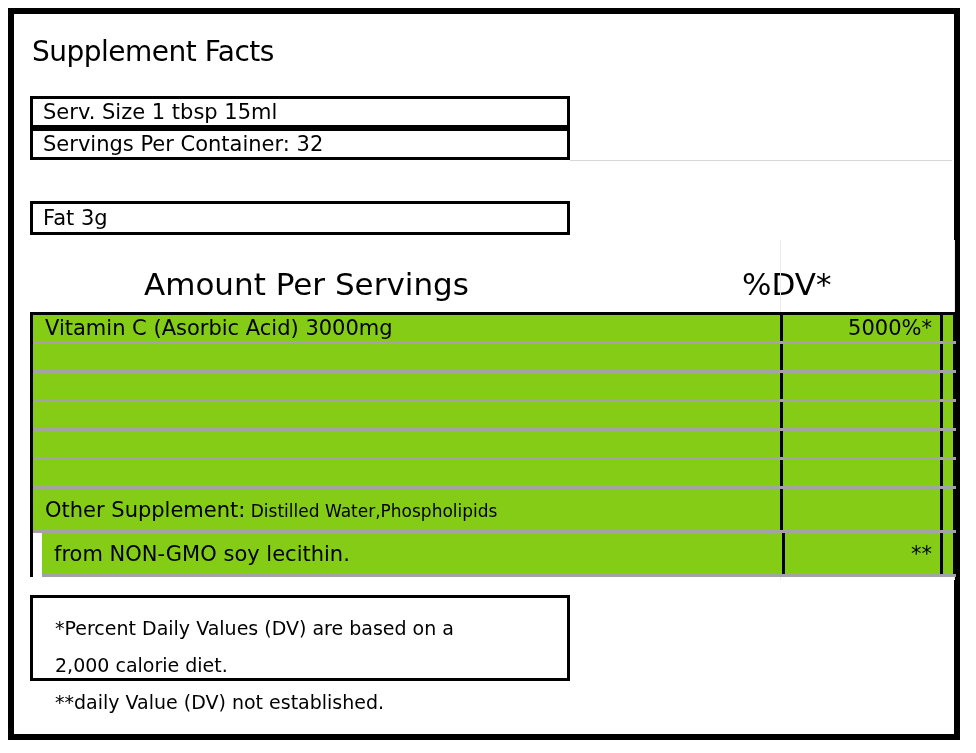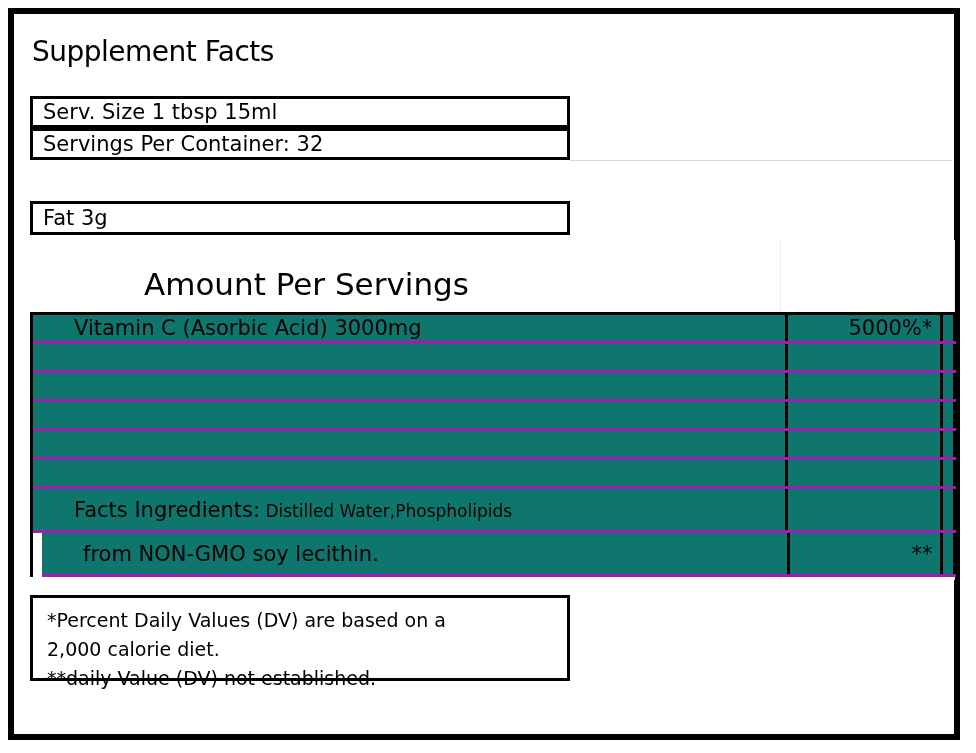--- a/index.html
+++ b/index.html
@@ -103,24 +103,23 @@
     left: 16px;
     top: 298px;
     width: 926px;
     border-top: 3px solid #000000;
     border-left: 3px solid #000000;
     box-sizing: border-box;
   }
   .grow {
     position: relative;
     display: flex;
-    border-bottom: 3px solid #a21caf;
-    box-sizing: border-box;
-    background: #0f766e;
-    padding-left: 29px;
+    border-bottom: 3px solid #a3a3a3;
+    box-sizing: border-box;
+    background: #84cc16;
   }
   .c-main {
     width: 750px;
     box-sizing: border-box;
     border-right: 3px solid #000000;
     position: relative;
   }
   .c-dv {
     width: 160px;
     box-sizing: border-box;
@@ -161,21 +160,21 @@
     left: 16px;
     top: 581px;
     width: 540px;
     height: 86px;
     box-sizing: border-box;
     border: 3px solid #000000;
     background: #ffffff;
     padding: 6px 0 0 10px;
   }
   .foot p {
-    margin: 4px;
+    margin: 12px;
     font-size: 19px;
     line-height: 25px;
     white-space: nowrap;
   }
 
   
   .vguide {
     position: absolute;
     top: 226px;
     width: 1px;
@@ -197,20 +196,21 @@
     <div class="hdr-box" id="row-spc">
       <span>Servings Per Container:  32</span>
     </div>
     <div class="hdr-box" id="row-fat">
       <span>Fat 3g</span>
     </div>
 
     <div class="hdr-tick" style="top:146px;"></div>
 
     <div class="aps">Amount Per Servings</div>
+    <div class="dv">%DV*</div>
 
     <div class="vguide" style="left:766px;"></div>
     <div class="vguide" style="left:940px;"></div>
 
     <div class="grid">
 
       <div class="grow h-tall">
         <div class="c-main">
           <span class="cell-text">Vitamin C (Asorbic Acid) 3000mg</span>
         </div>
@@ -266,21 +266,21 @@
         </div>
         <div class="c-dv">
           <span class="cell-text right"></span>
         </div>
         <div class="c-end"></div>
       </div>
 
       <div class="grow h-oi">
         <div class="c-main">
           <span class="mixed">
-            <span class="lead">Facts Ingredients:</span><span class="rest"> Distilled Water,Phospholipids</span>
+            <span class="lead">Other Supplement:</span><span class="rest"> Distilled Water,Phospholipids</span>
           </span>
         </div>
         <div class="c-dv">
           <span class="cell-text right"></span>
         </div>
         <div class="c-end"></div>
       </div>
 
       <div class="grow h-gmo">
         <div class="c-main">

